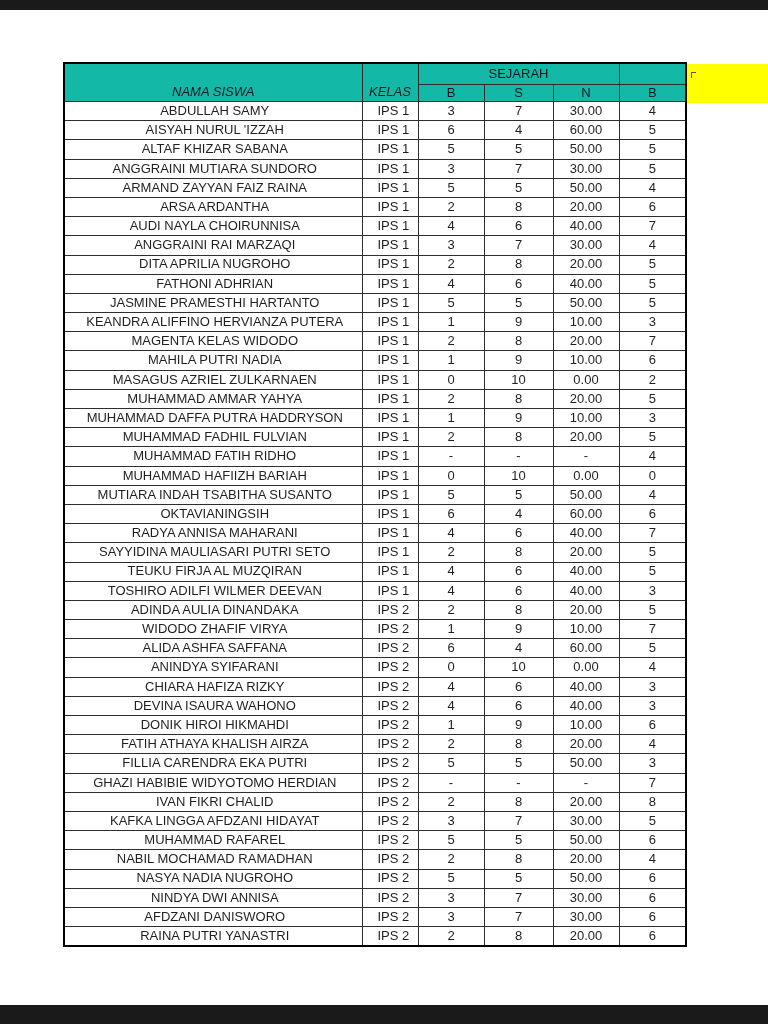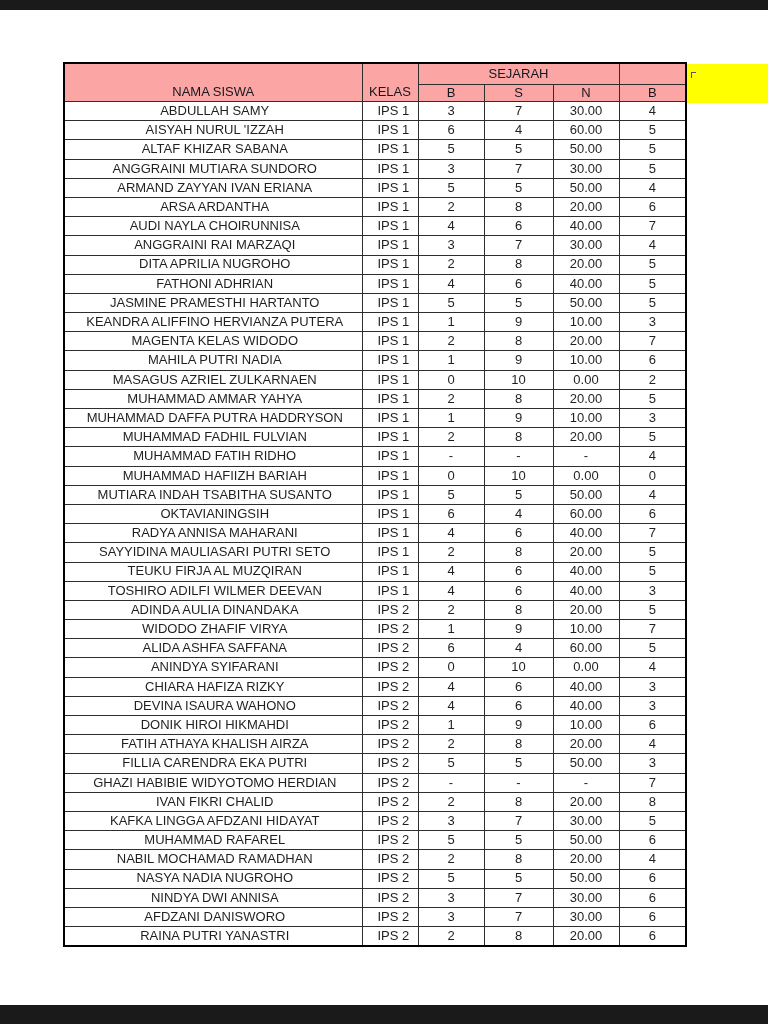--- a/index.html
+++ b/index.html
@@ -33,26 +33,26 @@
   th,td{
     border:1px solid #2e2e2e;
     padding:0;
     font-size:13px;
     color:#1f1f1f;
     overflow:hidden;
     white-space:nowrap;
     line-height:1.1;
   }
   thead th{
-    background:#fca5a5;
+    background:#14b8a6;
     font-weight:normal;
     color:#14181f;
     margin-top:12px;
   }
-  .h-merged{vertical-align:bottom;padding-bottom:2px;}
+  .h-merged{vertical-align:bottom;padding-bottom:2px;font-style:italic;}
   tr.h-row1 th{height:20px;}
   tr.h-row2 th{height:16px;vertical-align:middle;}
   tbody td{height:18.2px;vertical-align:middle;}
   .c-name{text-align:center;padding-left:3px;}
   .c-kelas{text-align:left;padding-left:15px;}
   .c-num{text-align:center;}
 </style>
 </head>
 <body>
 
@@ -115,21 +115,21 @@
   <tr>
     <td class="c-name">ANGGRAINI MUTIARA SUNDORO</td>
     <td class="c-kelas">IPS 1</td>
     <td class="c-num">3</td>
     <td class="c-num">7</td>
     <td class="c-num">30.00</td>
     <td class="c-num">5</td>
   </tr>
 
   <tr>
-    <td class="c-name">ARMAND ZAYYAN IVAN ERIANA</td>
+    <td class="c-name">ARMAND ZAYYAN FAIZ RAINA</td>
     <td class="c-kelas">IPS 1</td>
     <td class="c-num">5</td>
     <td class="c-num">5</td>
     <td class="c-num">50.00</td>
     <td class="c-num">4</td>
   </tr>
 
   <tr>
     <td class="c-name">ARSA ARDANTHA</td>
     <td class="c-kelas">IPS 1</td>

